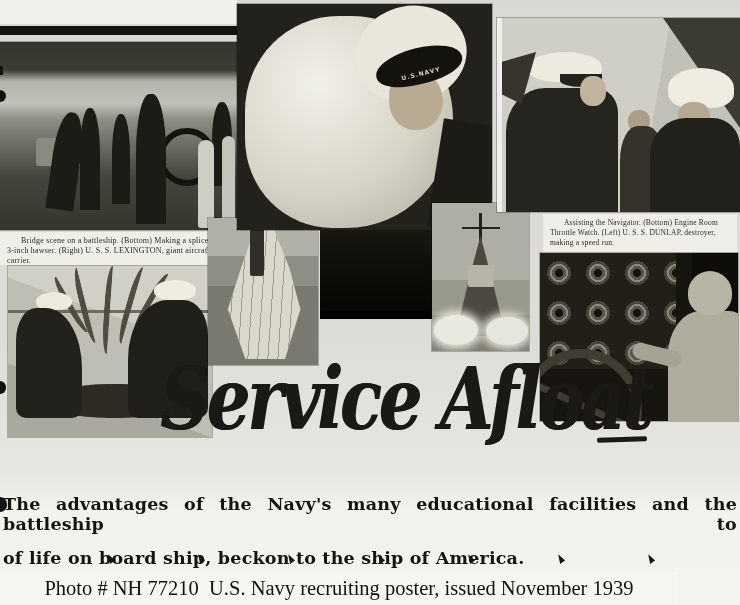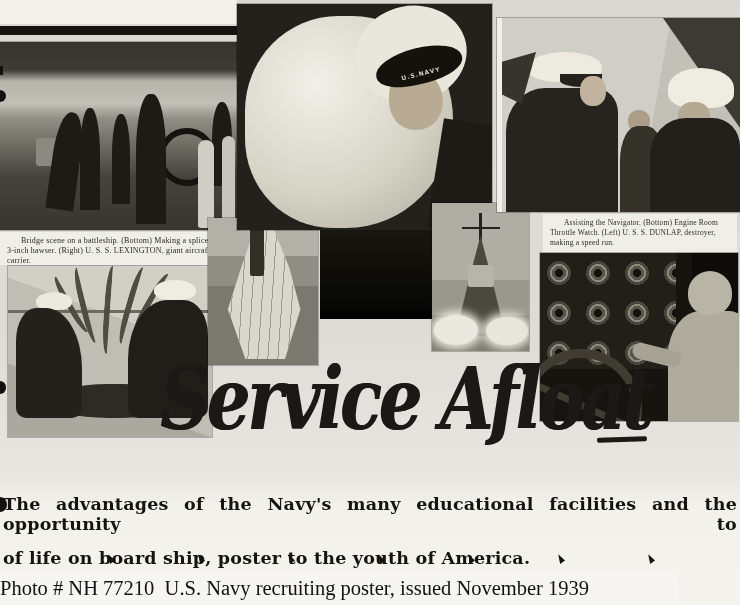--- a/index.html
+++ b/index.html
@@ -124,21 +124,21 @@
     font-family:"DejaVu Serif",serif;font-weight:bold;font-size:17.5px;}
   .bline{position:absolute;left:3px;width:734px;height:27px;text-align:justify;text-align-last:justify;letter-spacing:.2px;}
   .b0{top:4px;} .b1{top:31px;} .b2{top:58px;display:flex;align-items:baseline;text-align:left;}
   .indent{display:inline-block;width:46px;height:1px;}
   .orn-row{position:relative;flex:1;display:flex;justify-content:space-evenly;align-items:center;height:20px;margin-left:20px;}
   .orn{position:relative;width:0;height:0;border-left:4px solid transparent;border-right:2px solid transparent;
     border-bottom:9px solid #16140f;transform:rotate(-35deg);}
 
   
   .footer{left:0;top:572px;width:678px;height:33px;background:#f6f5f1;color:#121210;
-    font-family:"Liberation Serif",serif;font-size:20.5px;text-align:left;padding-top:5px;}
+    font-family:"Liberation Serif",serif;font-size:20.5px;text-align:center;padding-top:5px;}
 
   
   .edgemark{left:0;background:#121110;}
   .m1{top:66px;width:3px;height:9px;}
   .m2{top:90px;width:6px;height:12px;border-radius:0 12px 12px 0;}
   .m3{top:381px;width:6px;height:13px;border-radius:0 13px 13px 0;}
   .m4{top:497px;width:7px;height:15px;border-radius:0 15px 15px 0;}
 </style>
 </head>
 <body>
@@ -226,24 +226,24 @@
     <div class="ehead"></div>
     <div class="earm"></div>
   </div>
 
   <div class="title">Service Afloat</div>
   <div class="title-rule"></div>
 
   <div class="bodytext">
     <div class="bline b0">
         <span class="indent"></span>
-        <span>The advantages of the Navy's many educational facilities and the opportunity to</span>
+        <span>The advantages of the Navy's many educational facilities and the battleship to</span>
       </div>
     <div class="bline b2">
-      <span>of life on board ship, poster to the youth of America.</span>
+      <span>of life on board ship, beckon to the ship of America.</span>
       <span class="orn-row">
         <i class="orn"></i>
         <i class="orn"></i>
         <i class="orn"></i>
         <i class="orn"></i>
         <i class="orn"></i>
         <i class="orn"></i>
         <i class="orn"></i>
       </span>
     </div>

